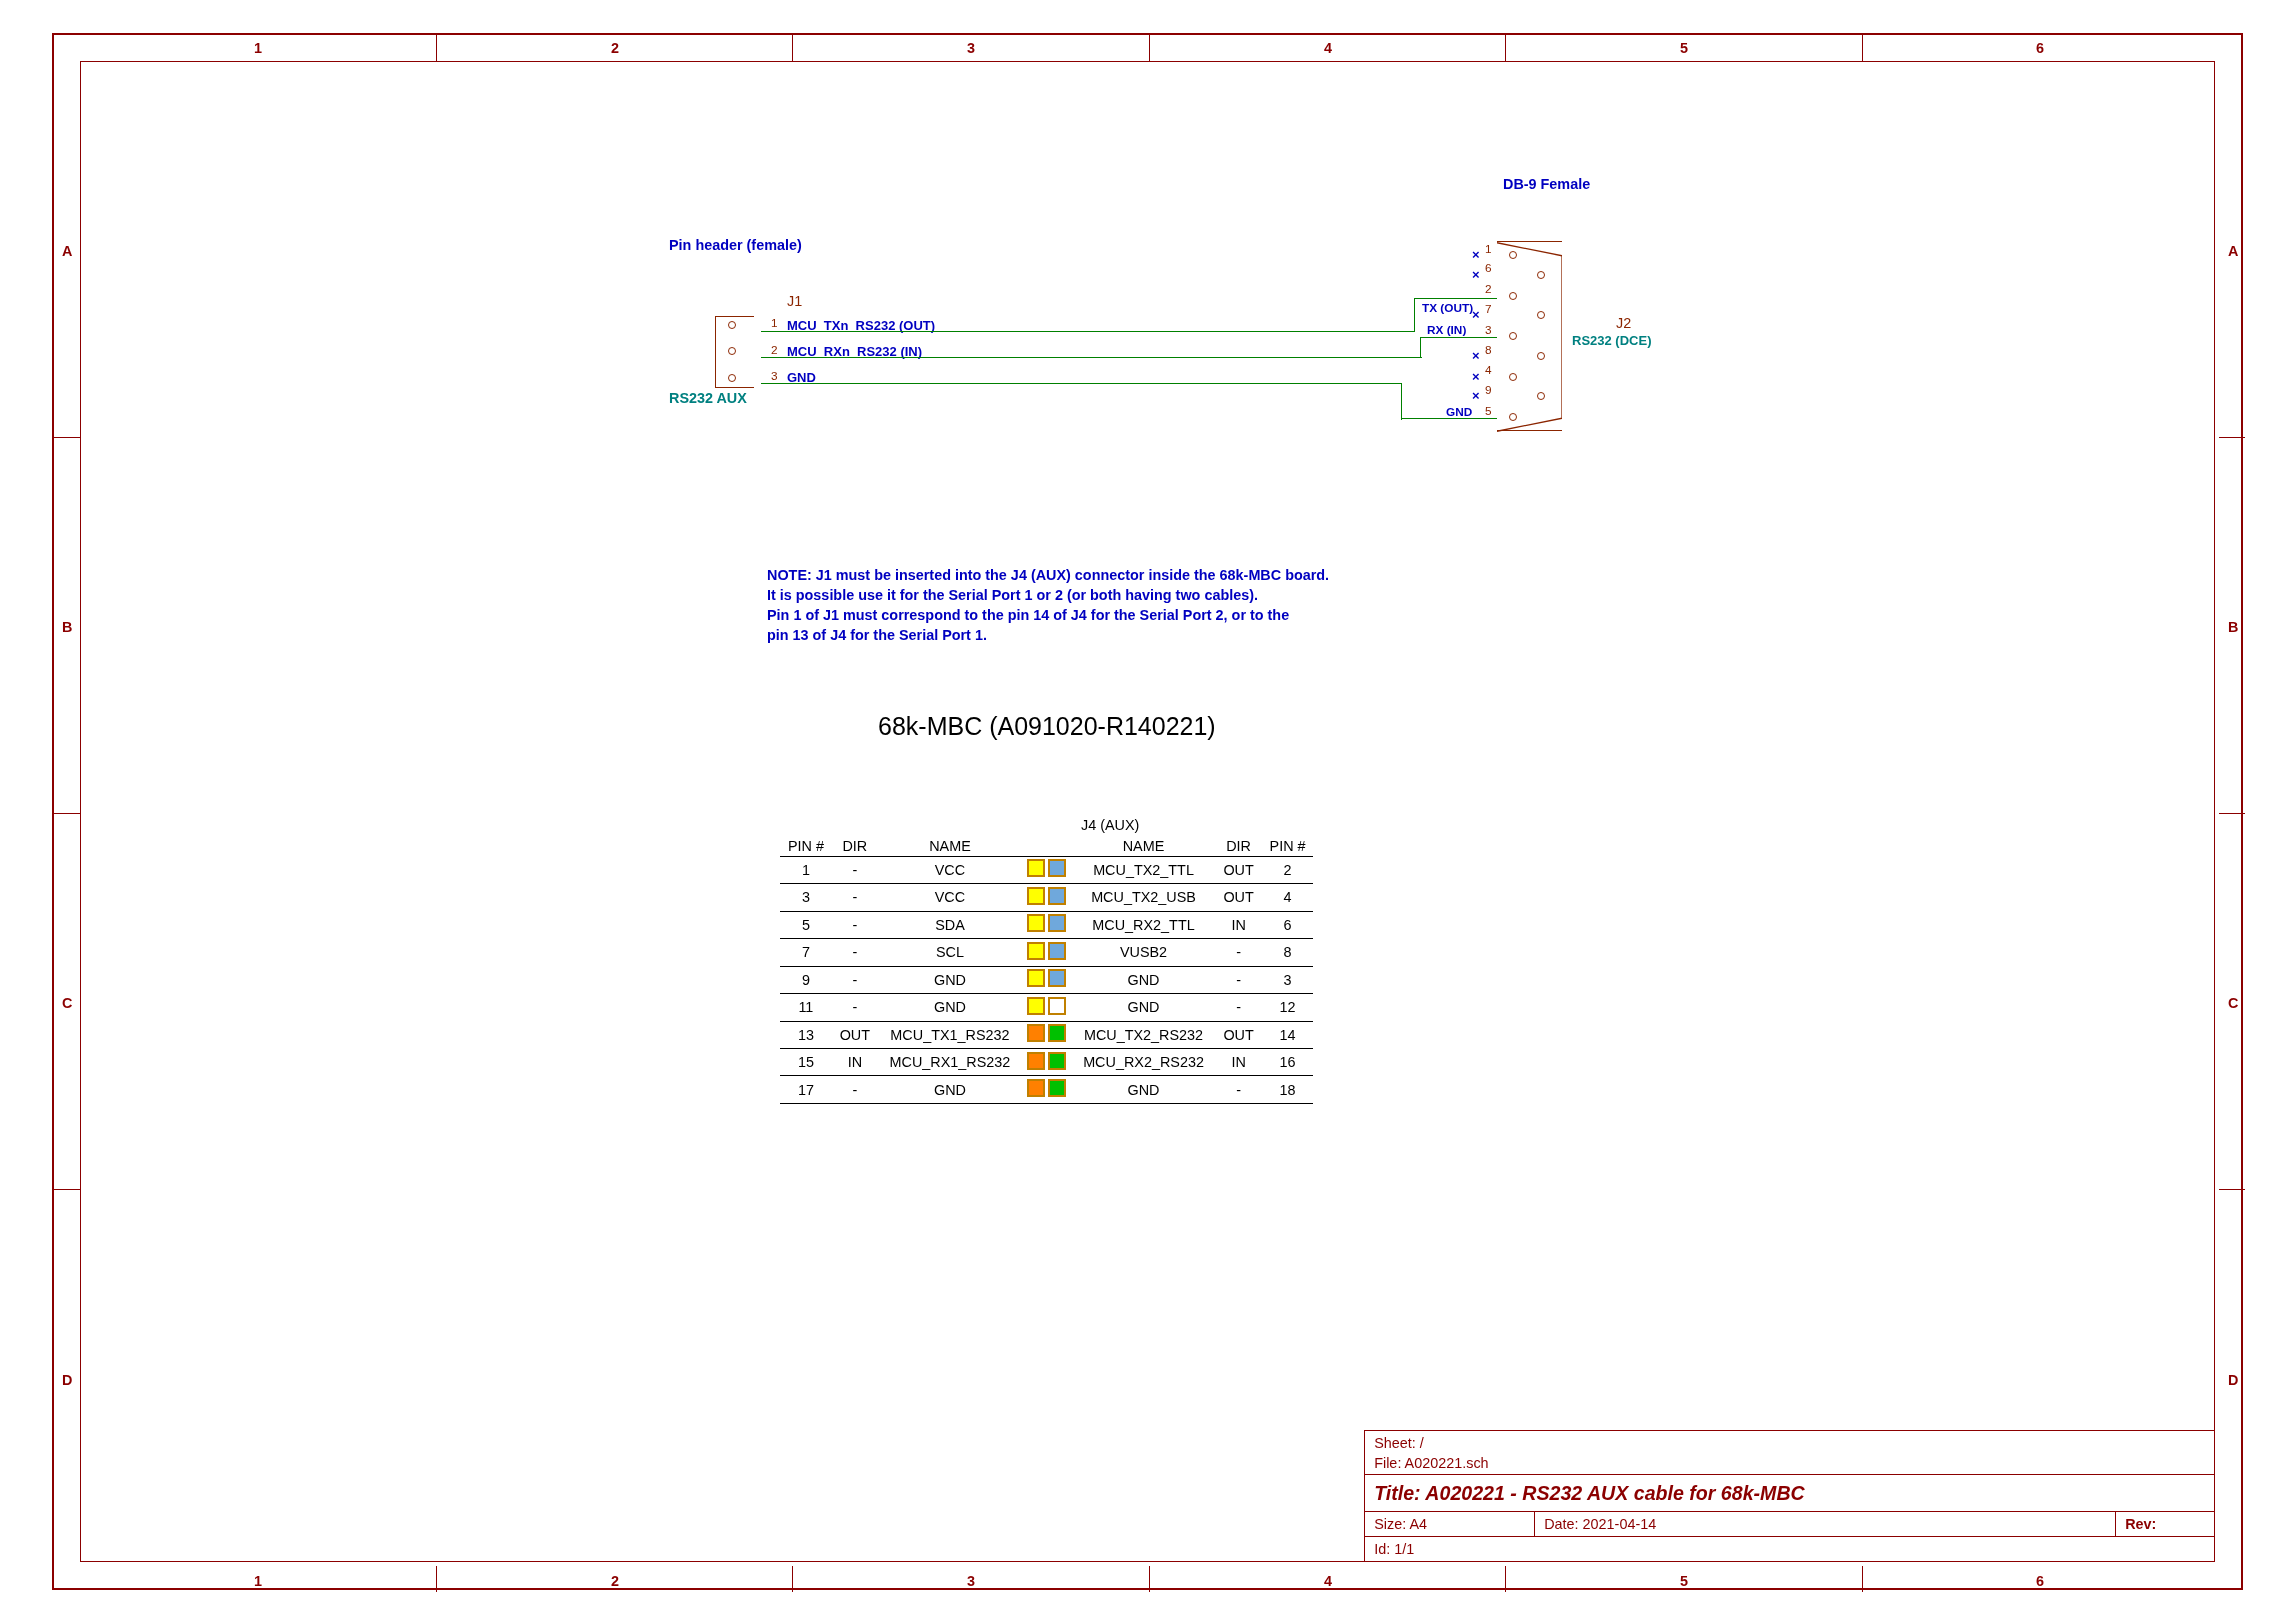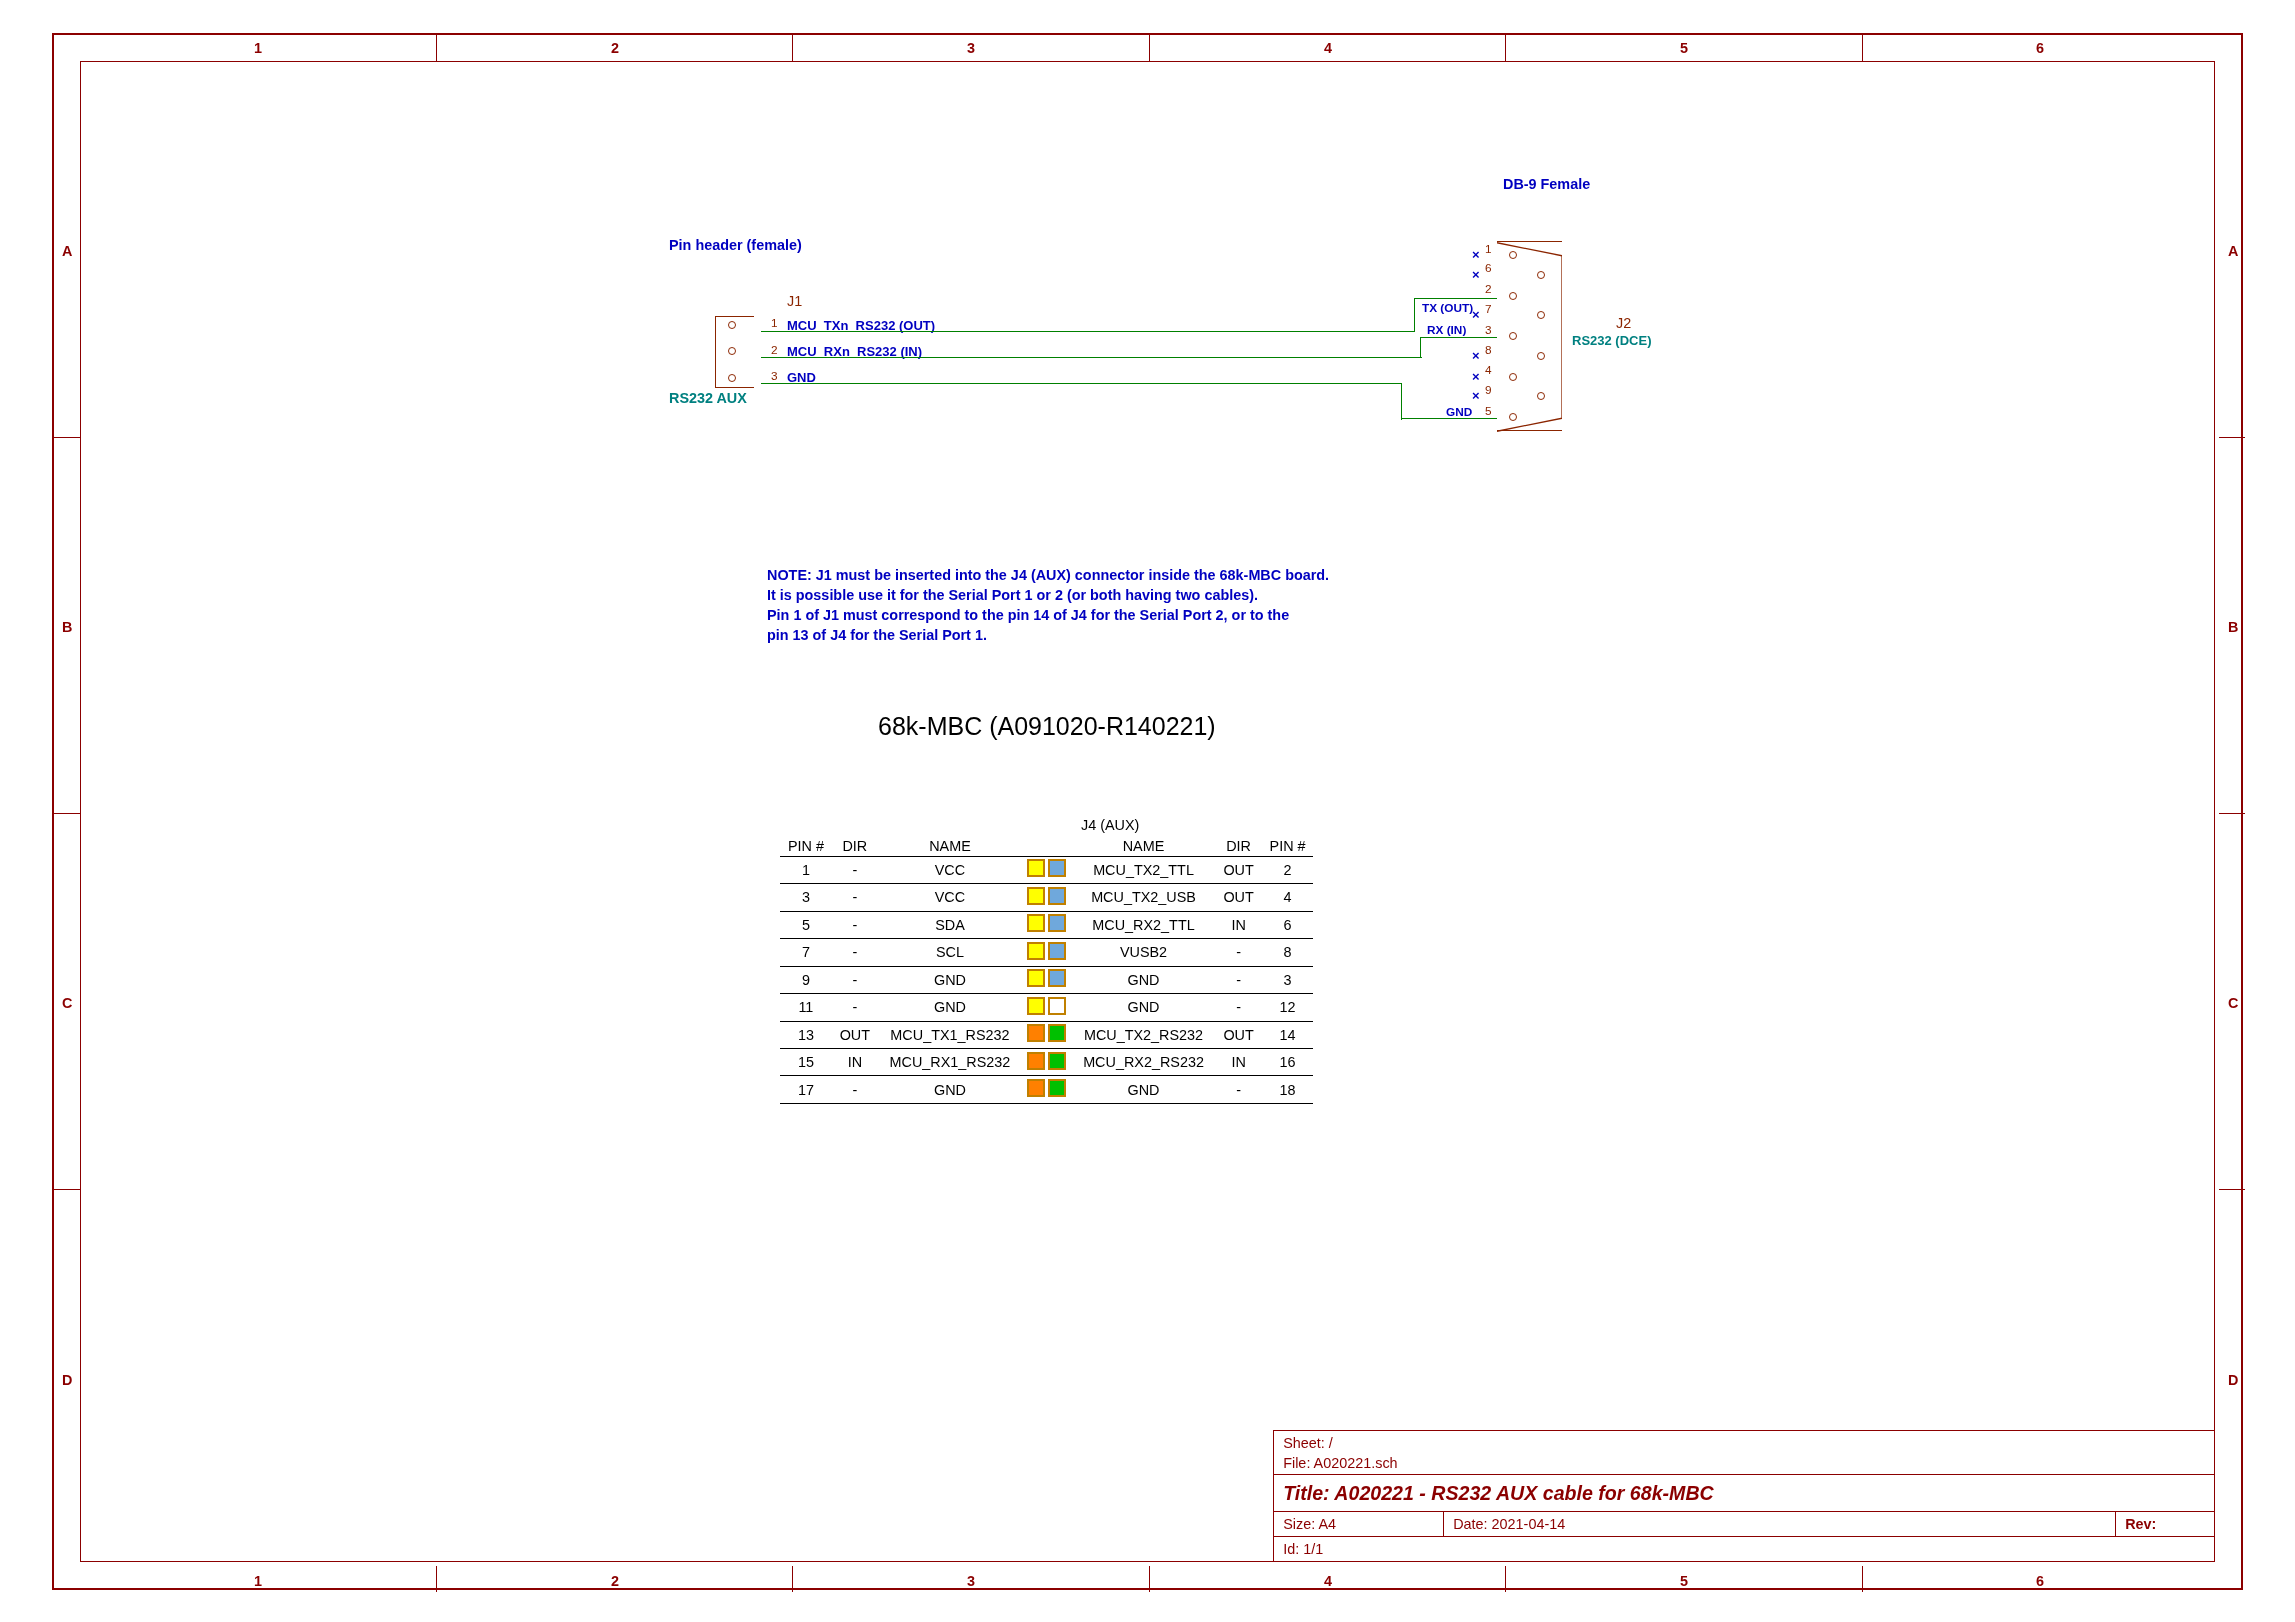--- a/index.html
+++ b/index.html
@@ -36,21 +36,21 @@
   .pinout th { border-top: none; font-weight: normal; }
   .pinout .namecol { width: 144px; text-align: center; }
   .pincell { width: 18.3px; height: 18.3px; display: inline-block; border: 2px solid #c08000; }
   .pc-yellow { background: #ffff00; }
   .pc-blue   { background: #6fa8dc; }
   .pc-white  { background: #ffffff; }
   .pc-green  { background: #00c000; }
   .pc-orange { background: #ff8000; }
 
   
-  .title-block { position: absolute; right: 26px; bottom: 26px; width: 942px; border: 1.3px solid #8b0000; color: #8b0000; font-size: 14.4px; }
+  .title-block { position: absolute; right: 26px; bottom: 26px; width: 851px; border: 1.3px solid #8b0000; color: #8b0000; font-size: 14.4px; }
   .title-block .row { border-top: 1.3px solid #8b0000; display: flex; }
   .title-block .cell { padding: 3.9px 9.2px; border-right: 1.3px solid #8b0000; }
   .title-block .cell:last-child { border-right: none; }
   .title-block .title-row { font-size: 19.6px; font-weight: bold; font-style: italic; padding: 6.5px 9.2px; border-top: 1.3px solid #8b0000; }
 
   .j2-box { position: absolute; border-top: 1.3px solid #8b2500; border-bottom: 1.3px solid #8b2500; }
 
   .j1-box { position: absolute; }
 </style>
 </head>

